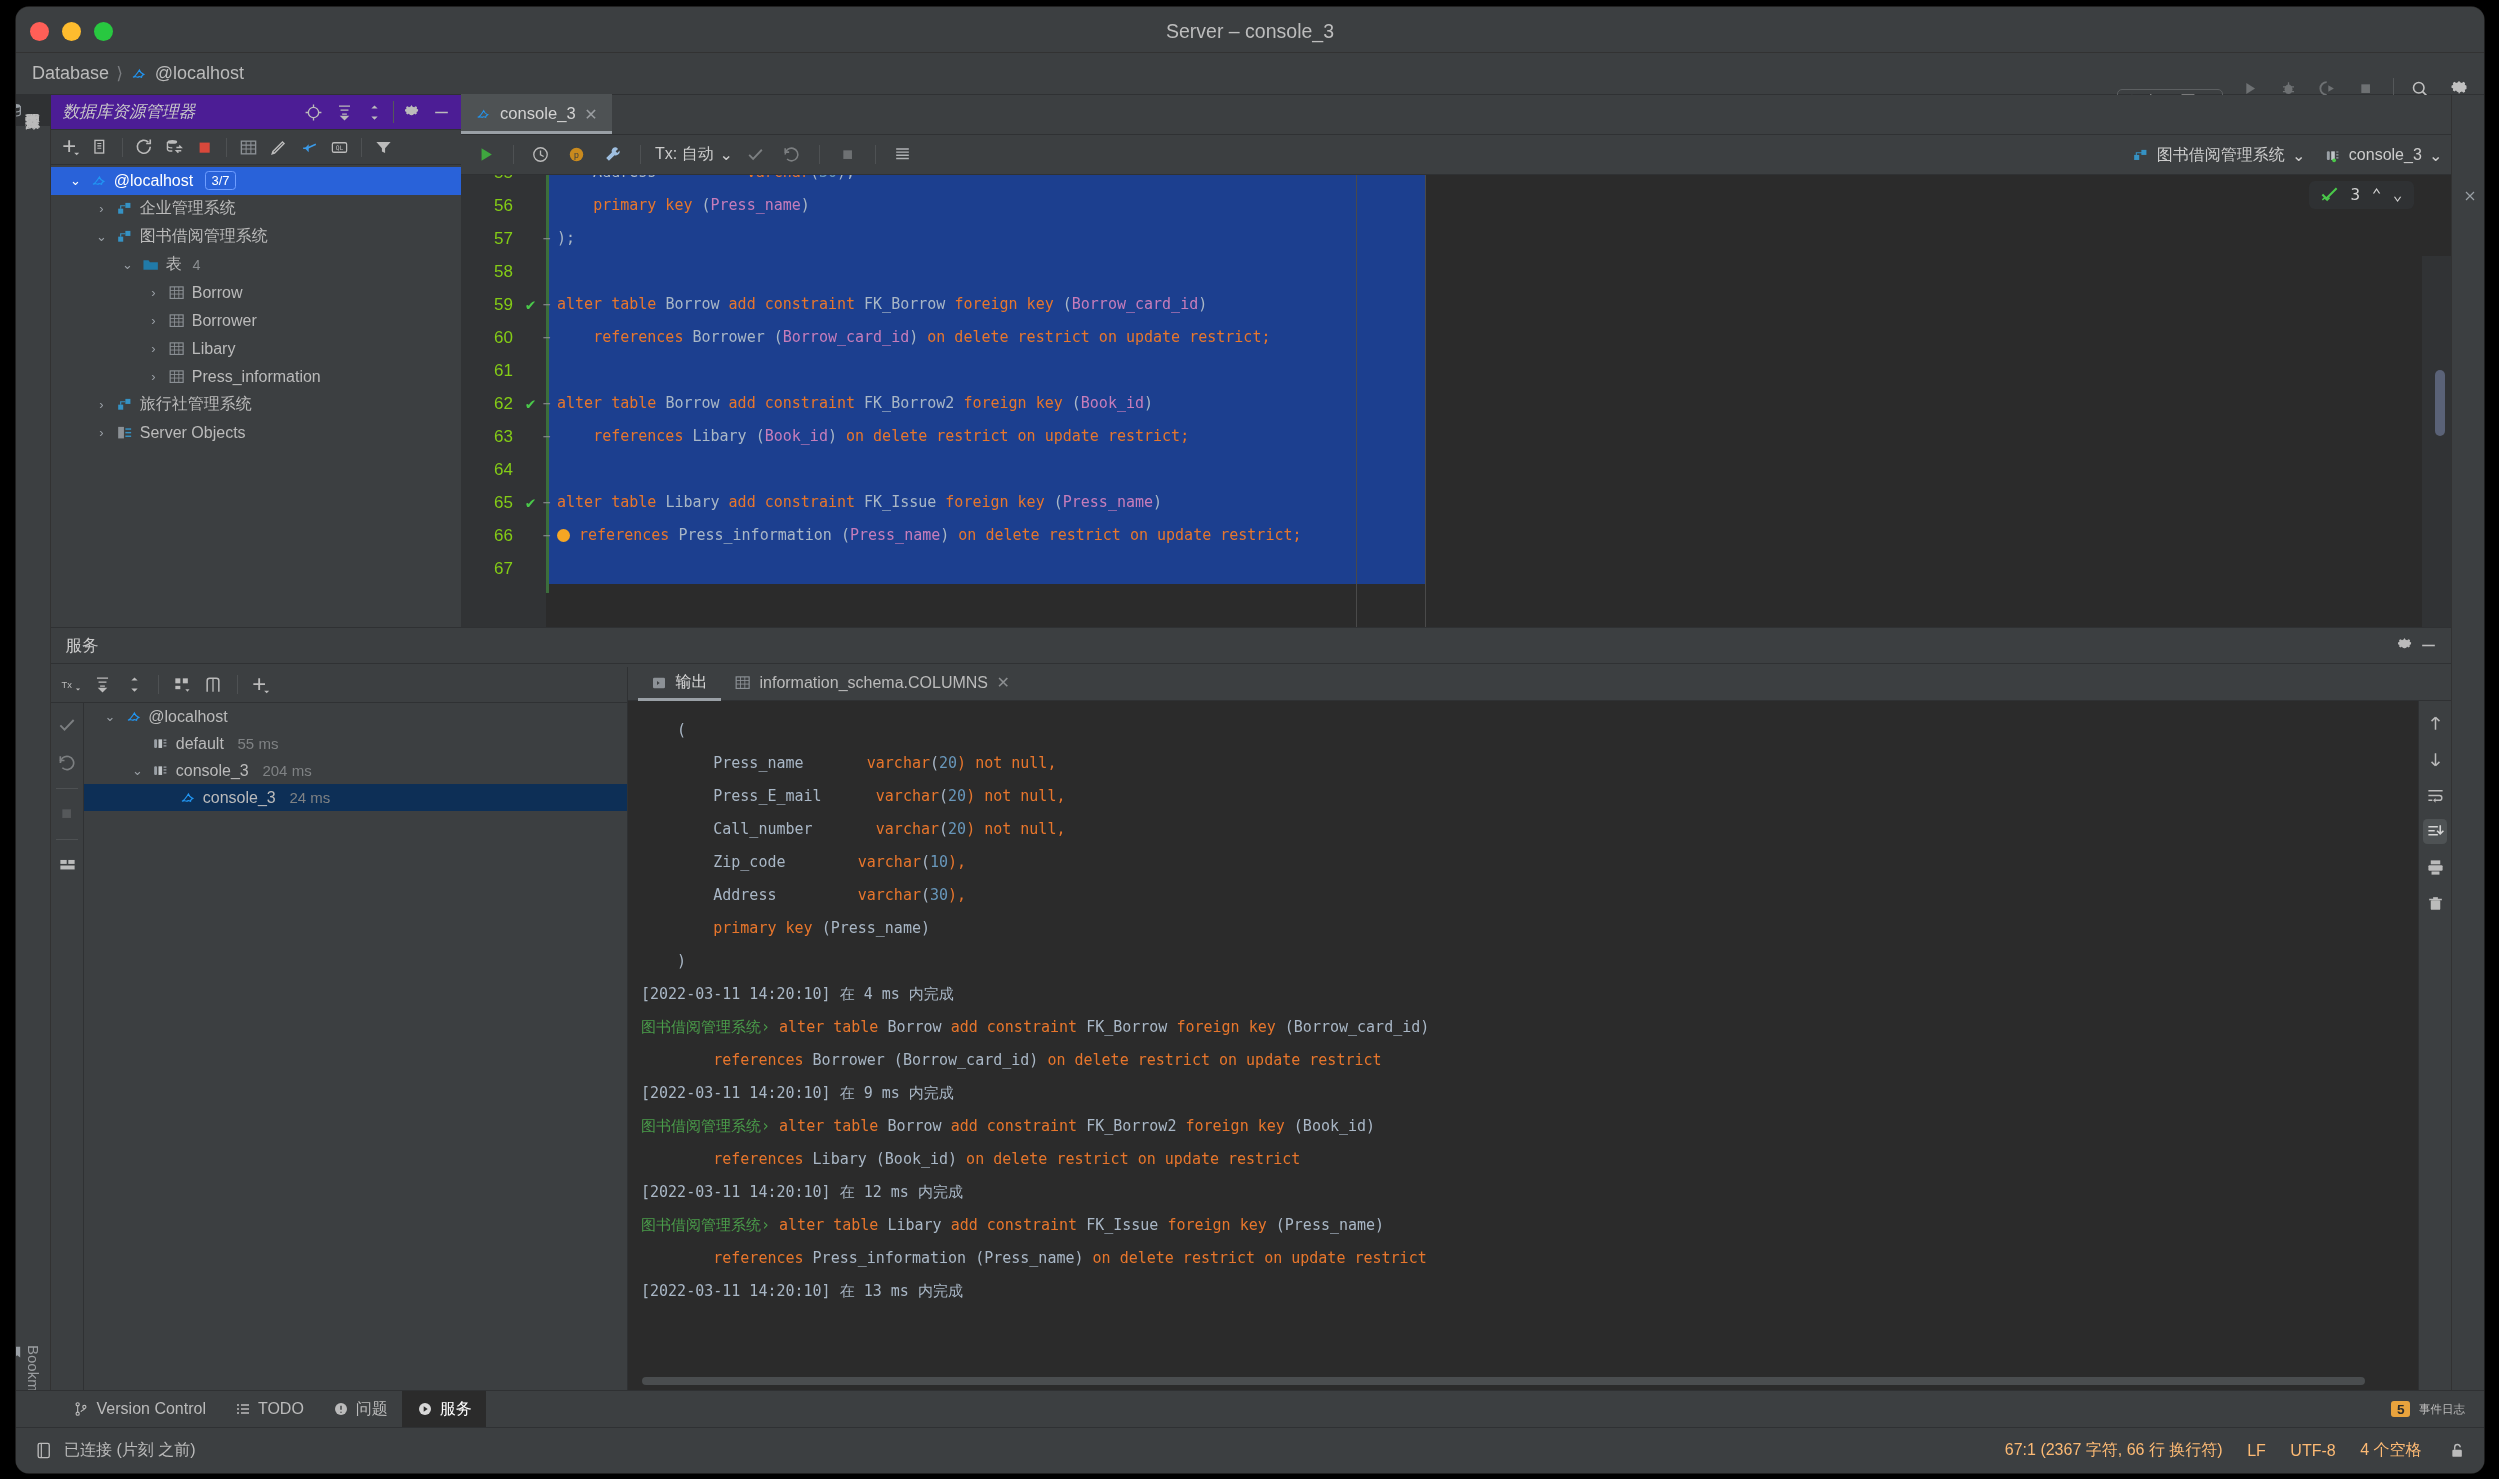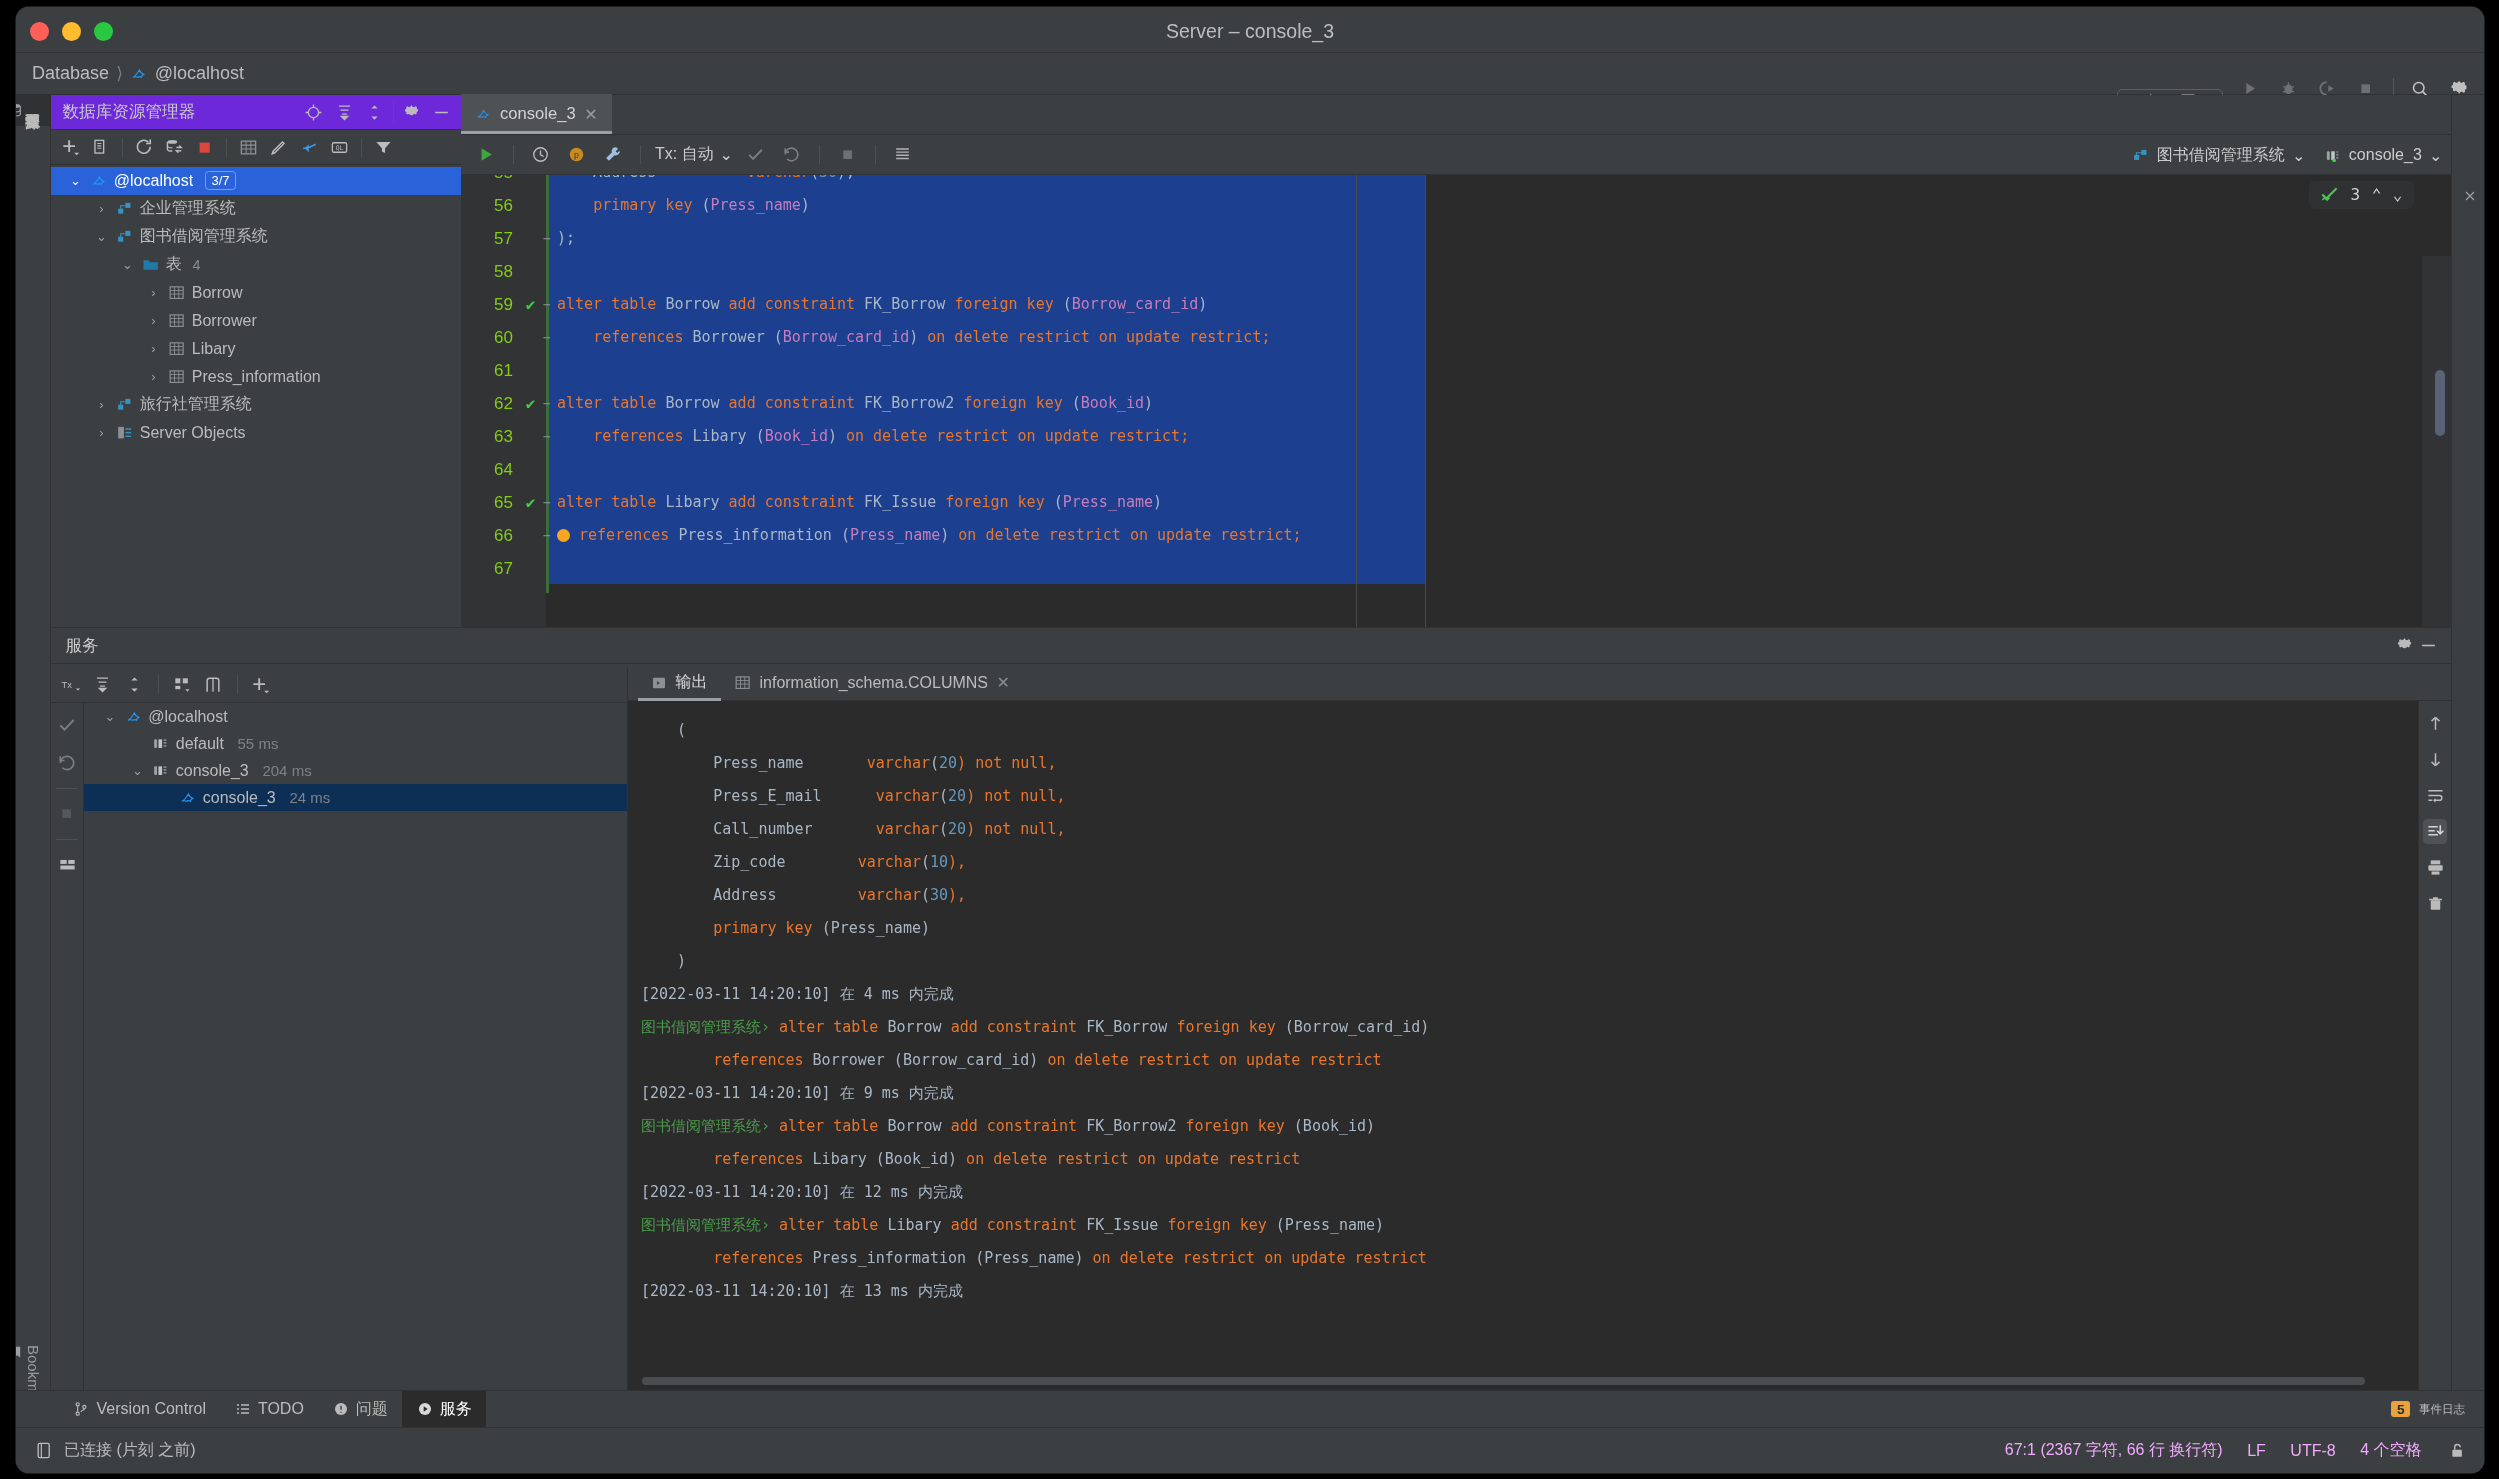--- a/index.html
+++ b/index.html
@@ -64,21 +64,21 @@
   .vtab .dbicon{ margin-top:7.2px; }
   .bookmark-tab{ bottom:43px; top:auto; color:#9a9da0; }
 
   
   .dbpanel{
     position:absolute; left:35px; top:0; width:411px; height:461px;
     background:#3c3f41; border-right:0.7px solid #323232;
   }
   .panel-head{
     height:35px; display:flex; align-items:center; padding:0 7.2px 0 11.5px;
-    background:#6d28d9; border-bottom:0.7px solid #2f3133; gap:5.8px;
+    background:#4c1d95; border-bottom:0.7px solid #2f3133; gap:5.8px;font-style:italic;
   }
   .panel-title{ font-size:16.6px; color:#c9c9c9; flex:1; }
   .phbtn{ width:24.5px; height:24.5px; display:flex; align-items:center; justify-content:center; }
   .dbtoolbar{
     height:35px; display:flex; align-items:center; gap:4.3px; padding:0 5.8px;
     border-bottom:0.7px solid #2f3133;
   }
   .tb{ width:26px; height:26px; display:flex; align-items:center; justify-content:center; }
   .tsep{ width:0.7px; height:19px; background:#4e5153; margin:0 4.3px; }
 
@@ -266,21 +266,21 @@
   .badge-count{
     background:#e8a33d; color:#2b2b2b; border-radius:2.9px;
     font-size:13.7px; padding:0.7px 5.8px; font-weight:bold;
   }
 
   .statusbar{
     position:absolute; left:0; right:0; bottom:0; height:46px;
     background:#3c3f41; border-top:0.7px solid #2f3133;
     display:flex; align-items:center; padding:0 19px; gap:10px; font-size:16px;
   }
-  .status-right{ margin-left:auto; display:flex; align-items:center; gap:24.5px; color:#f0abfc; }
+  .status-right{ margin-left:auto; display:flex; align-items:center; gap:24.5px; color:#fdba74; }
 
   svg{ display:block; }
 </style>
 </head>
 <body>
 
 <div class="win">
 
   <div class="titlebar">
     <div class="lights">

